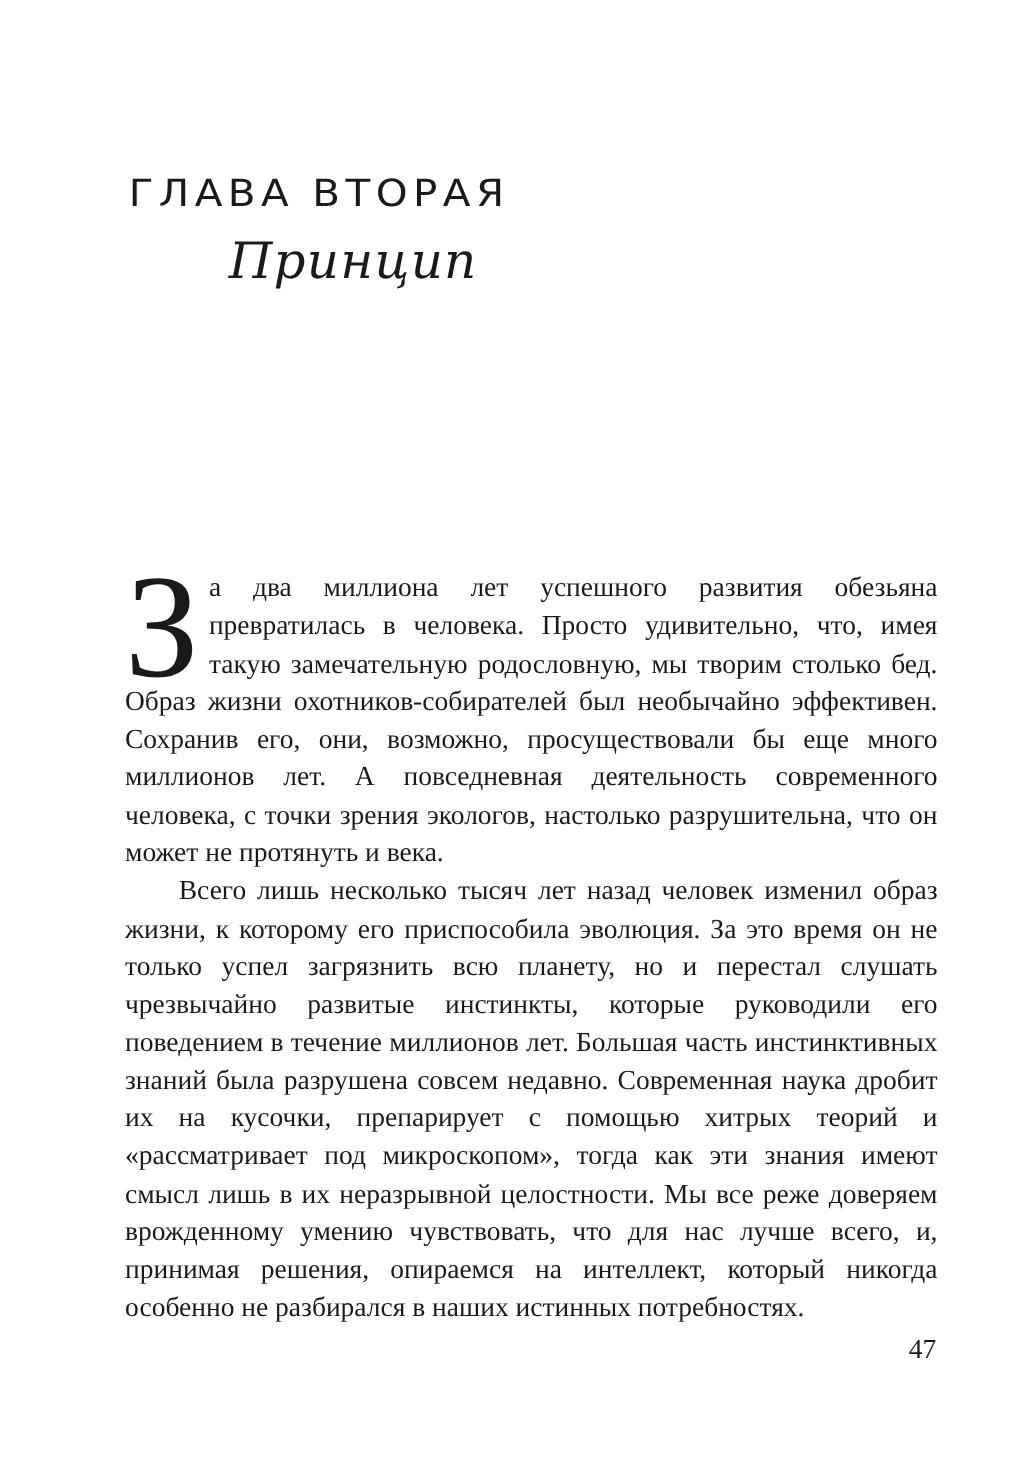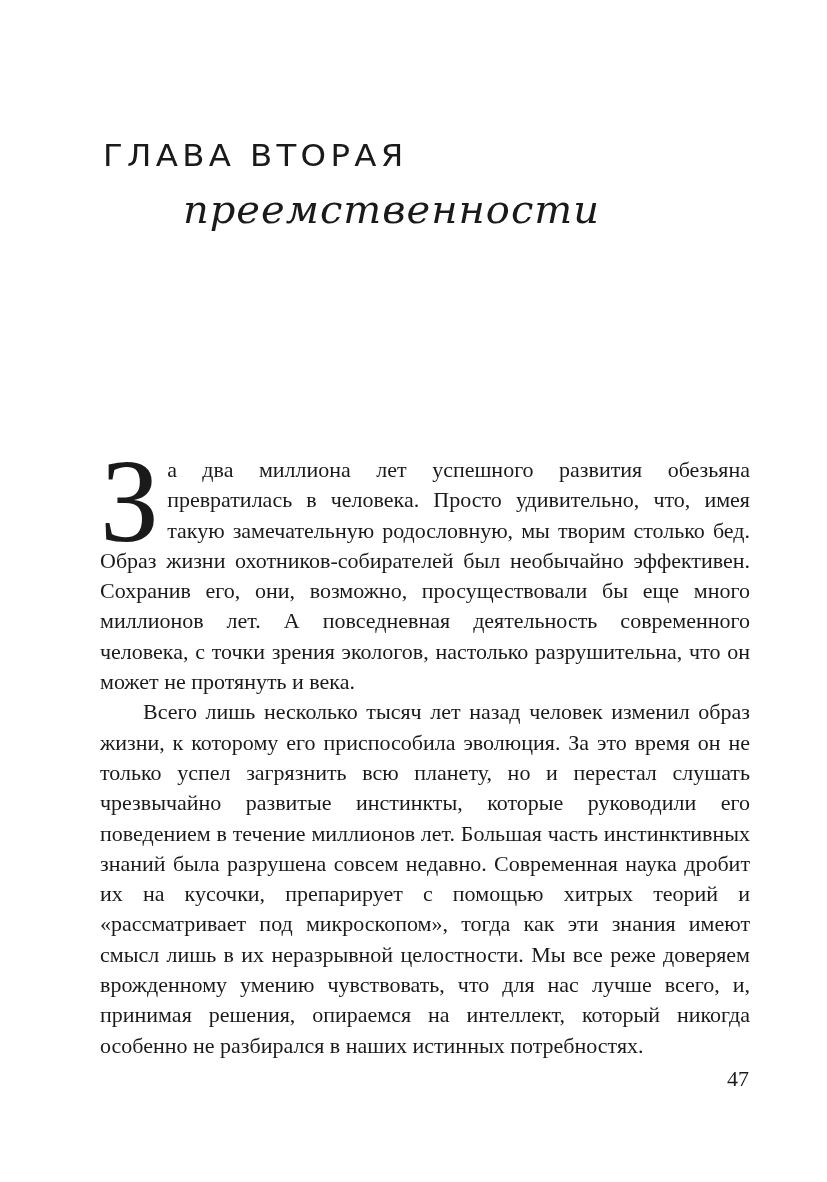--- a/index.html
+++ b/index.html
@@ -10,21 +10,21 @@
   .body-text p { margin: 0; }
   .dropcap { float: left; font-size: 118px; line-height: 82px; height: 84px; margin: 6px 8px 0 0; font-family: "Liberation Serif", serif; }
   .indent { text-indent: 43px; }
   .page-number { position: absolute; right: 78px; top: 1066px; font-size: 22px; }
 </style>
 </head>
 <body>
 
 <div class="chapter-label">ГЛАВА ВТОРАЯ</div>
 <div class="chapter-title">
-  <div>преемственности</div>
+  <div>Принцип</div>
 </div>
 
 <div class="body-text">
   <p><span class="dropcap">З</span><span>а два миллиона лет успешного развития обезьяна превратилась в человека. Просто удивительно, что, имея такую замечательную родословную, мы творим столько бед. Образ жизни охотников-собирателей был необычайно эффективен. Сохранив его, они, возможно, просуществовали бы еще много миллионов лет. А повседневная деятельность современного человека, с точки зрения экологов, настолько разрушительна, что он может не протянуть и века.</span></p>
   <p class="indent">Всего лишь несколько тысяч лет назад человек изменил образ жизни, к которому его приспособила эволюция. За это время он не только успел загрязнить всю планету, но и перестал слушать чрезвычайно развитые инстинкты, которые руководили его поведением в течение миллионов лет. Большая часть инстинктивных знаний была разрушена совсем недавно. Современная наука дробит их на кусочки, препарирует с помощью хитрых теорий и «рассматривает под микроскопом», тогда как эти знания имеют смысл лишь в их неразрывной целостности. Мы все реже доверяем врожденному умению чувствовать, что для нас лучше всего, и, принимая решения, опираемся на интеллект, который никогда особенно не разбирался в наших истинных потребностях.</p>
 </div>
 
 <div class="page-number">47</div>
 
 </body></html>

